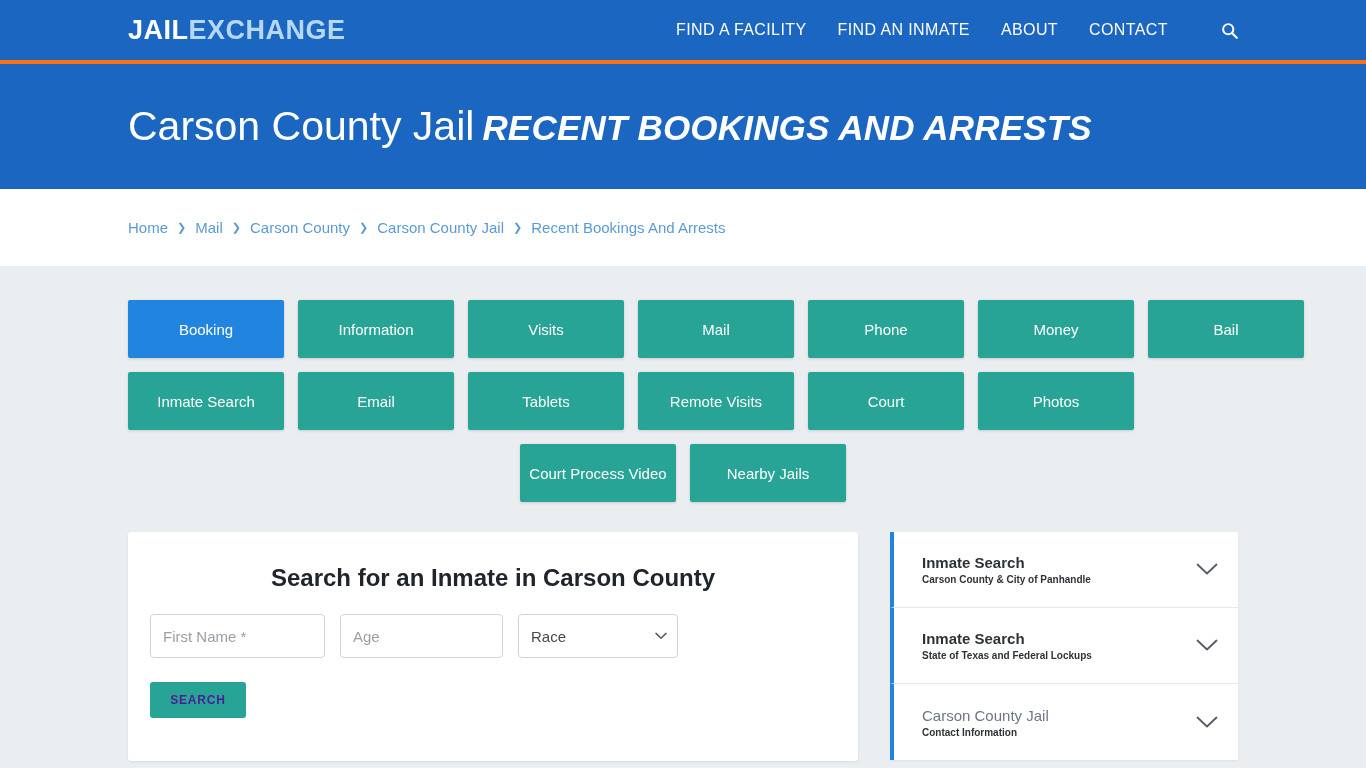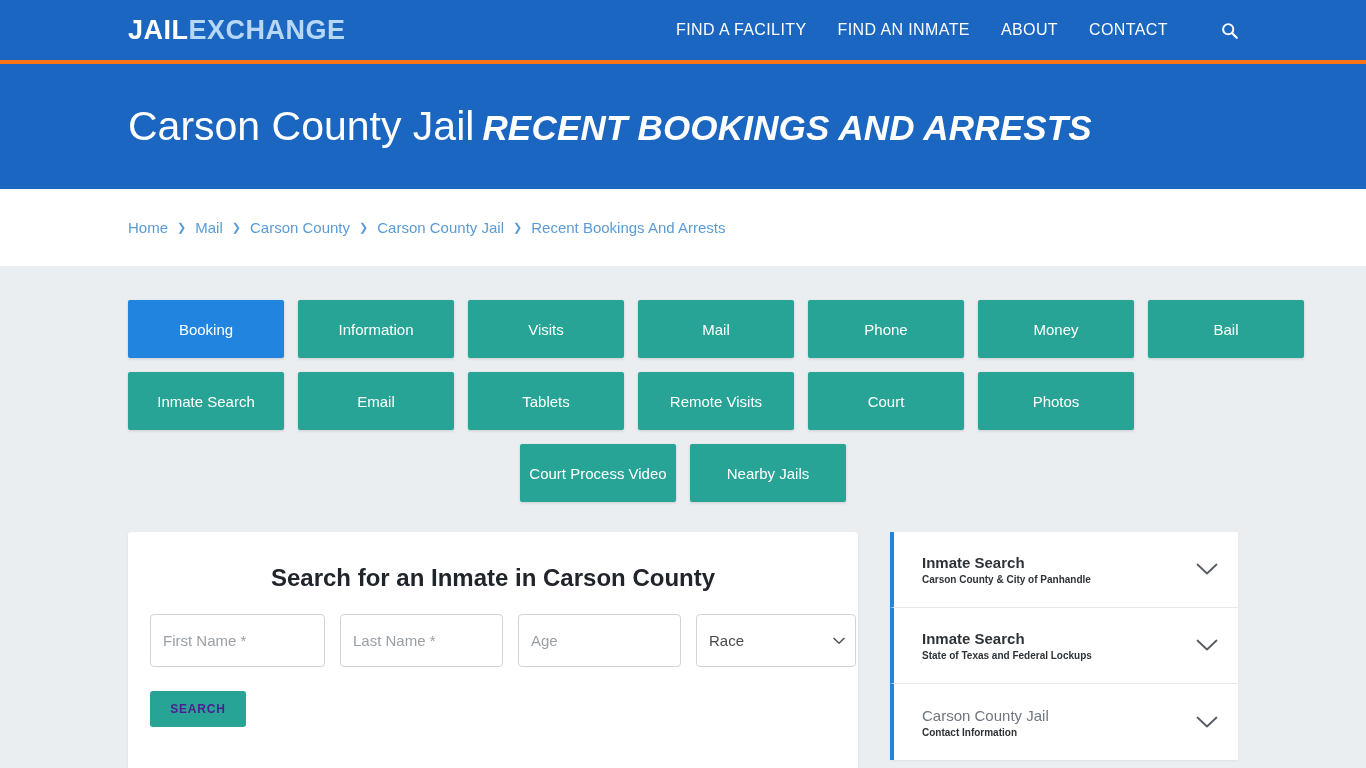--- a/index.html
+++ b/index.html
@@ -159,21 +159,21 @@
     font-size: 24px;
     font-weight: bold;
     color: #20242b;
     margin: 4px 0 22px 0;
   }
   .fields {
     display: flex;
     gap: 15px;
   }
   .field {
-    height: 53px;
+    height: 44px;
     border: 1px solid #cfd4d9;
     border-radius: 4px;
     background: #ffffff;
     font-size: 15px;
     color: #333;
     padding: 0 12px;
     font-family: "Liberation Sans", sans-serif;
     outline: none;
   }
   .field::placeholder { color: #9aa0a6; }
@@ -324,21 +324,20 @@
   </div>
 
   <div class="columns">
 
     <div class="col-left">
 
       <div class="search-card">
         <div class="search-heading">Search for an Inmate in Carson County</div>
         <div class="fields">
           <input class="field first" type="text" placeholder="First Name *" style="">
-          <input class="field last" type="text" placeholder="Last Name *" style="">
           <input class="field age" type="text" placeholder="Age" style="">
           <div class="select-wrap">
             <select class="field race">
               <option>Race</option>
             </select>
             <span class="select-chevron">
               <svg width="12" height="8" viewBox="0 0 12 8" fill="none">
                 <path d="M1 1.4 L6 6.2 L11 1.4" stroke="#555b62" stroke-width="1.5" stroke-linecap="round" stroke-linejoin="round"></path>
               </svg>
             </span>

